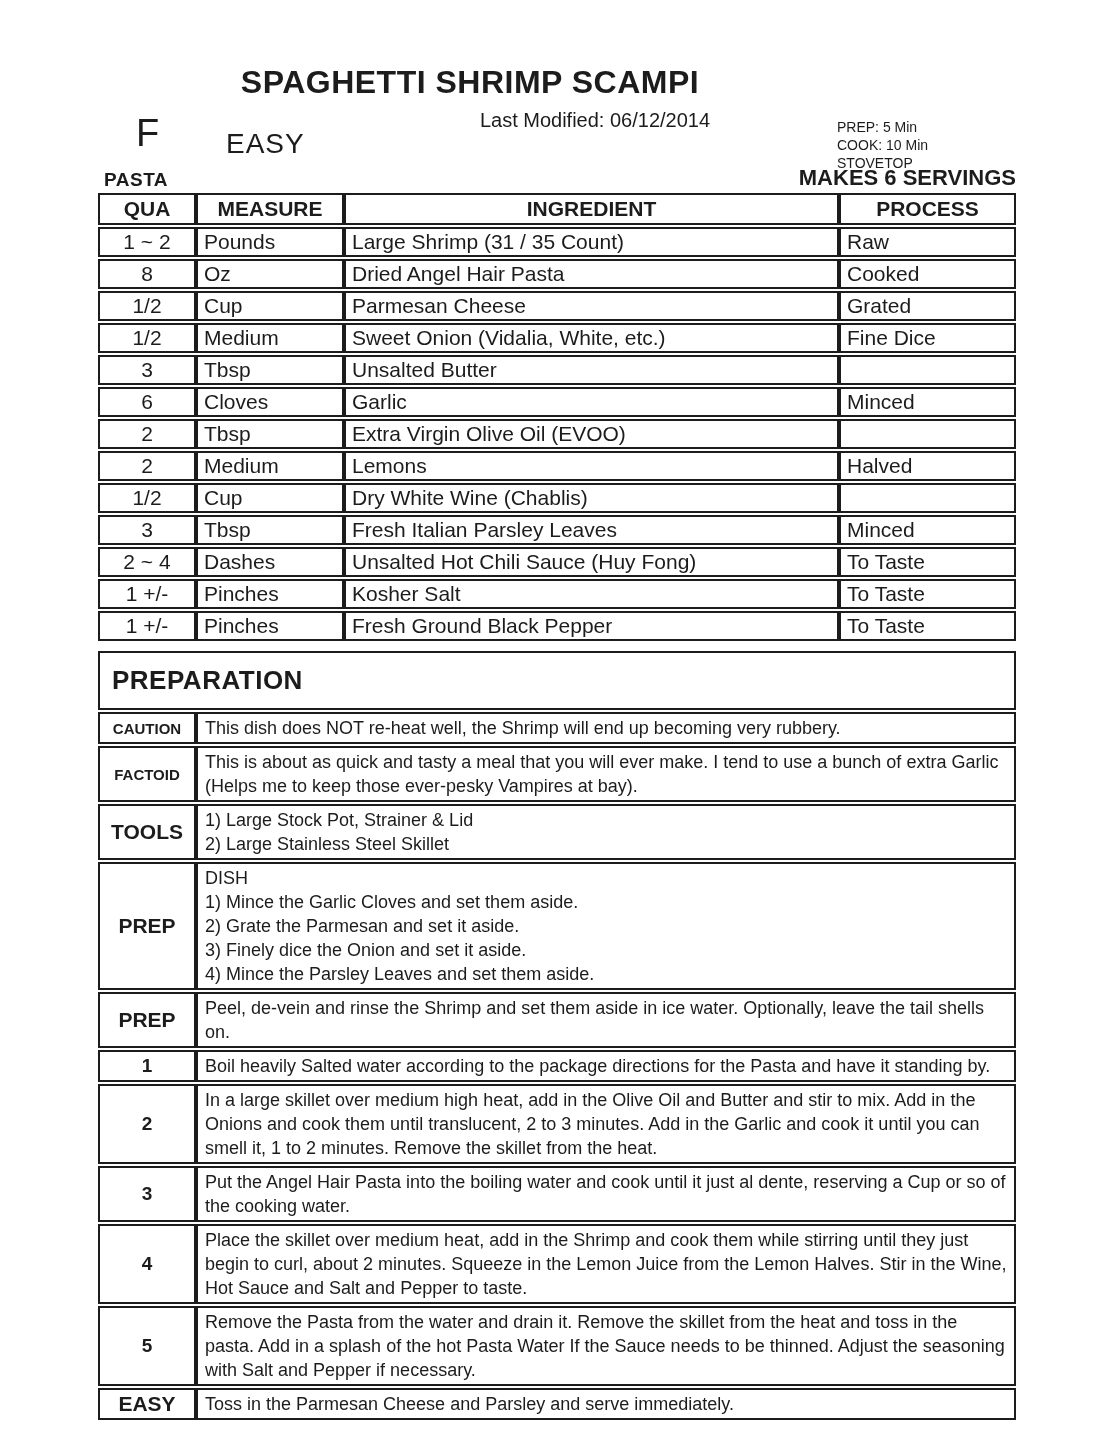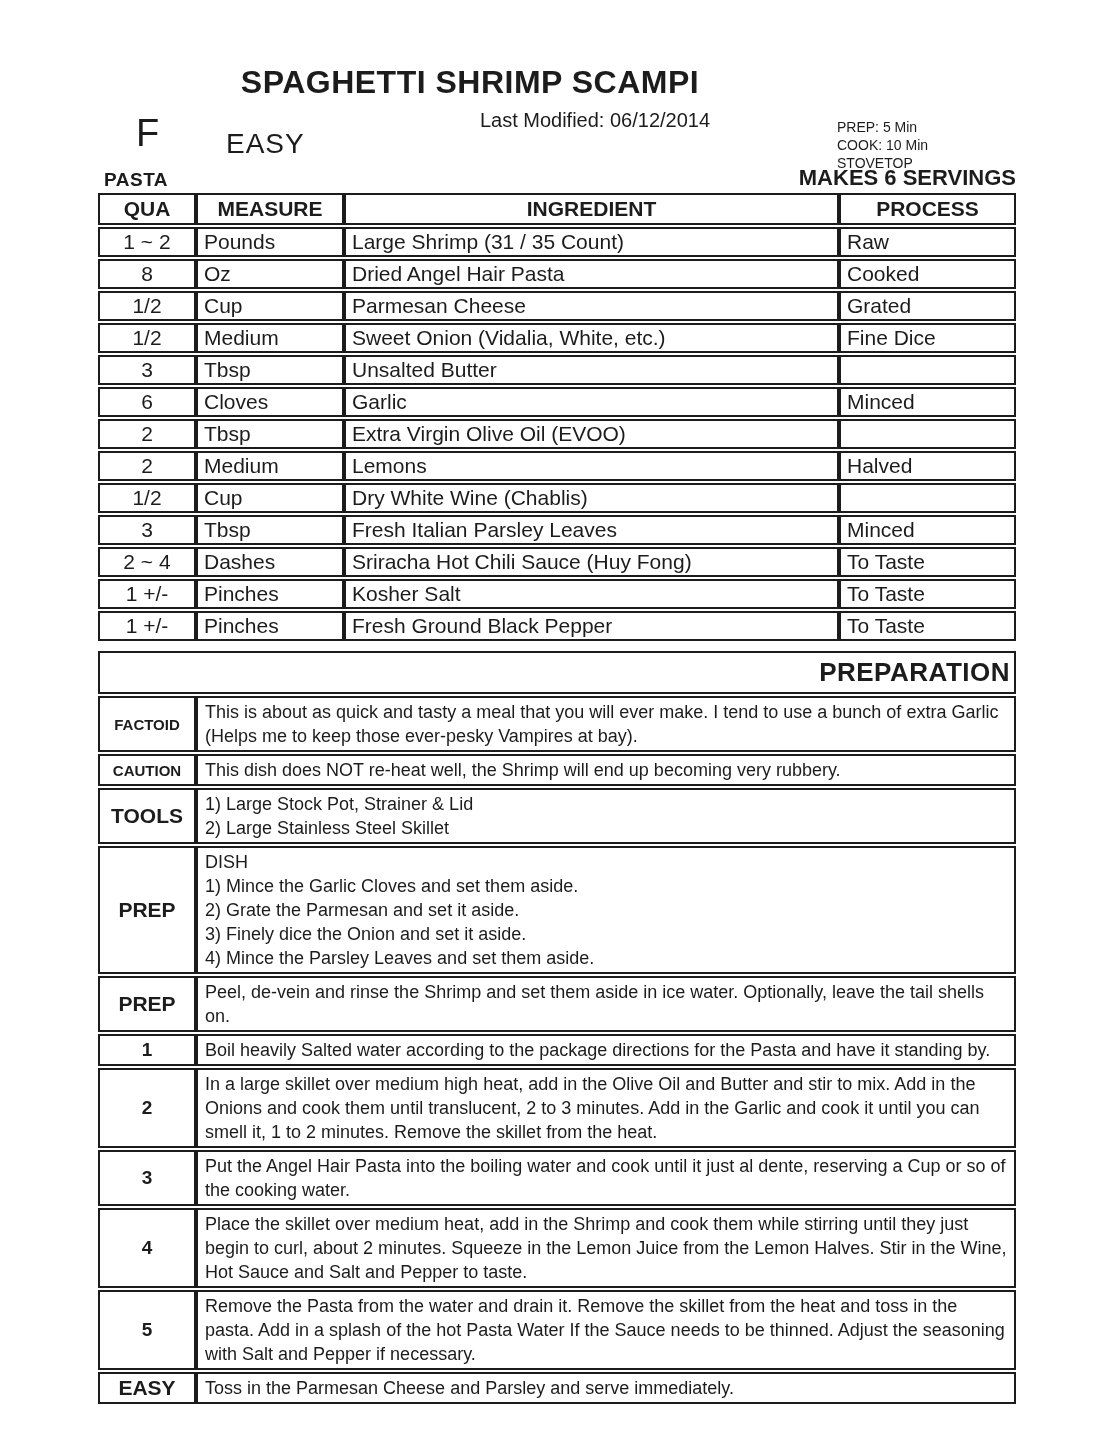--- a/index.html
+++ b/index.html
@@ -114,23 +114,23 @@
   
   .prep {
     position: absolute;
     left: 98px;
     top: 649px;
     width: 918px;
   }
   .prep th.prep-title {
     font-size: 26px;
     font-weight: bold;
-    text-align: right;
+    text-align: left;
     height: 37px;
-    padding: 4px;
+    padding: 12px;
     letter-spacing: 0.5px;
   }
   .prep td.plabel {
     text-align: center;
     vertical-align: middle;
     font-weight: bold;
     padding: 0 2px;
   }
   .prep td.plabel.small { font-size: 15px; }
   .prep td.plabel.big   { font-size: 21px; text-align: center; }
@@ -234,21 +234,21 @@
         </tr>
         <tr>
           <td class="c-qua">3</td>
           <td class="c-measure">Tbsp</td>
           <td class="c-ingredient">Fresh Italian Parsley Leaves</td>
           <td class="c-process">Minced</td>
         </tr>
         <tr>
           <td class="c-qua">2 ~ 4</td>
           <td class="c-measure">Dashes</td>
-          <td class="c-ingredient">Sriracha Hot Chili Sauce (Huy Fong)</td>
+          <td class="c-ingredient">Unsalted Hot Chili Sauce (Huy Fong)</td>
           <td class="c-process">To Taste</td>
         </tr>
         <tr>
           <td class="c-qua">1 +/-</td>
           <td class="c-measure">Pinches</td>
           <td class="c-ingredient">Kosher Salt</td>
           <td class="c-process">To Taste</td>
         </tr>
         <tr>
           <td class="c-qua">1 +/-</td>
@@ -264,29 +264,29 @@
       <col style="width:98px">
         <col style="width:820px">
     </colgroup>
     <thead>
       <tr>
         <th class="prep-title" colspan="2">PREPARATION</th>
       </tr>
     </thead>
     <tbody id="prep-body">
         <tr>
+          <td class="plabel small">CAUTION</td>
+          <td class="pcontent">
+            <div>This dish does NOT re-heat well, the Shrimp will end up becoming very rubbery.</div>
+          </td>
+        </tr>
+        <tr>
           <td class="plabel small">FACTOID</td>
           <td class="pcontent">
             <div>This is about as quick and tasty a meal that you will ever make. I tend to use a bunch of extra Garlic (Helps me to keep those ever-pesky Vampires at bay).</div>
-          </td>
-        </tr>
-        <tr>
-          <td class="plabel small">CAUTION</td>
-          <td class="pcontent">
-            <div>This dish does NOT re-heat well, the Shrimp will end up becoming very rubbery.</div>
           </td>
         </tr>
         <tr>
           <td class="plabel big">TOOLS</td>
           <td class="pcontent">
             <div>1) Large Stock Pot, Strainer &amp; Lid</div>
             <div>2) Large Stainless Steel Skillet</div>
           </td>
         </tr>
         <tr>

